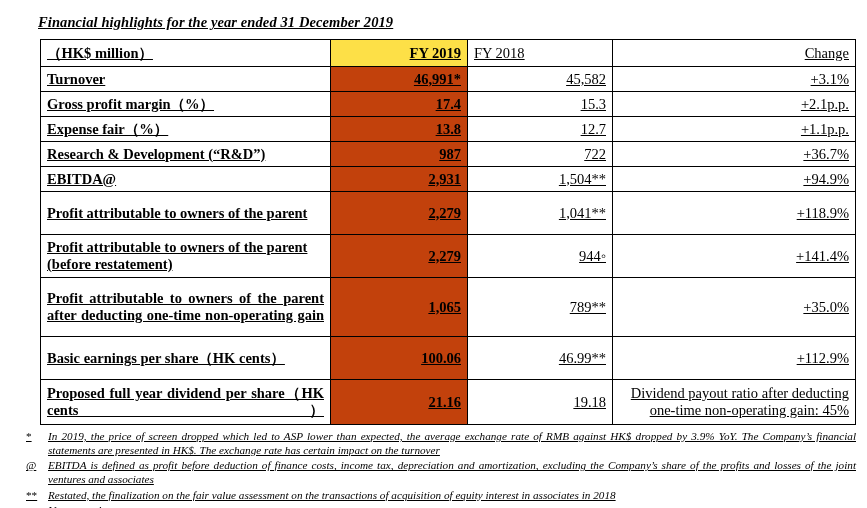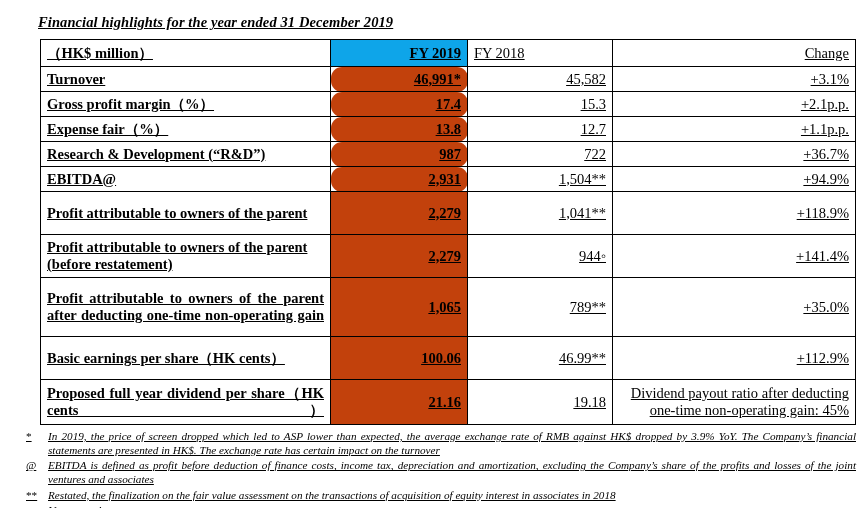--- a/index.html
+++ b/index.html
@@ -49,21 +49,21 @@
   col.c-fy18  { width: 145px; }
   col.c-chg   { width: 243px; }
 
   thead th {
     font-weight: bold;
     text-align: left;
     height: 22px;
   }
   thead th.hdr-fy19 {
     text-align: right;
-    background: #0ea5e9;
+    background: #fde047;
   }
   thead th.hdr-fy18 {
     text-align: left;
     font-weight: normal;
   }
   thead th.hdr-chg {
     text-align: right;
     font-weight: normal;
   }
   td.label {
@@ -85,21 +85,21 @@
   }
   td.chg {
     text-align: right;
   }
   td.chg.multiline {
     text-align: right;
     line-height: 1.18;
     padding-top: 3px;
     padding-bottom: 3px;
   }
-  tr.r-short td { height: 20px; border-radius: 11px; }
+  tr.r-short td { height: 20px; }
   tr.r-two td { height: 38px; }
   tr.r-three td { height: 54px; }
 
   .footnotes {
     margin: 5px 0 0 18px;
     width: 830px;
   }
   .fn {
     display: flex;
     font-family: "Liberation Serif", serif;

